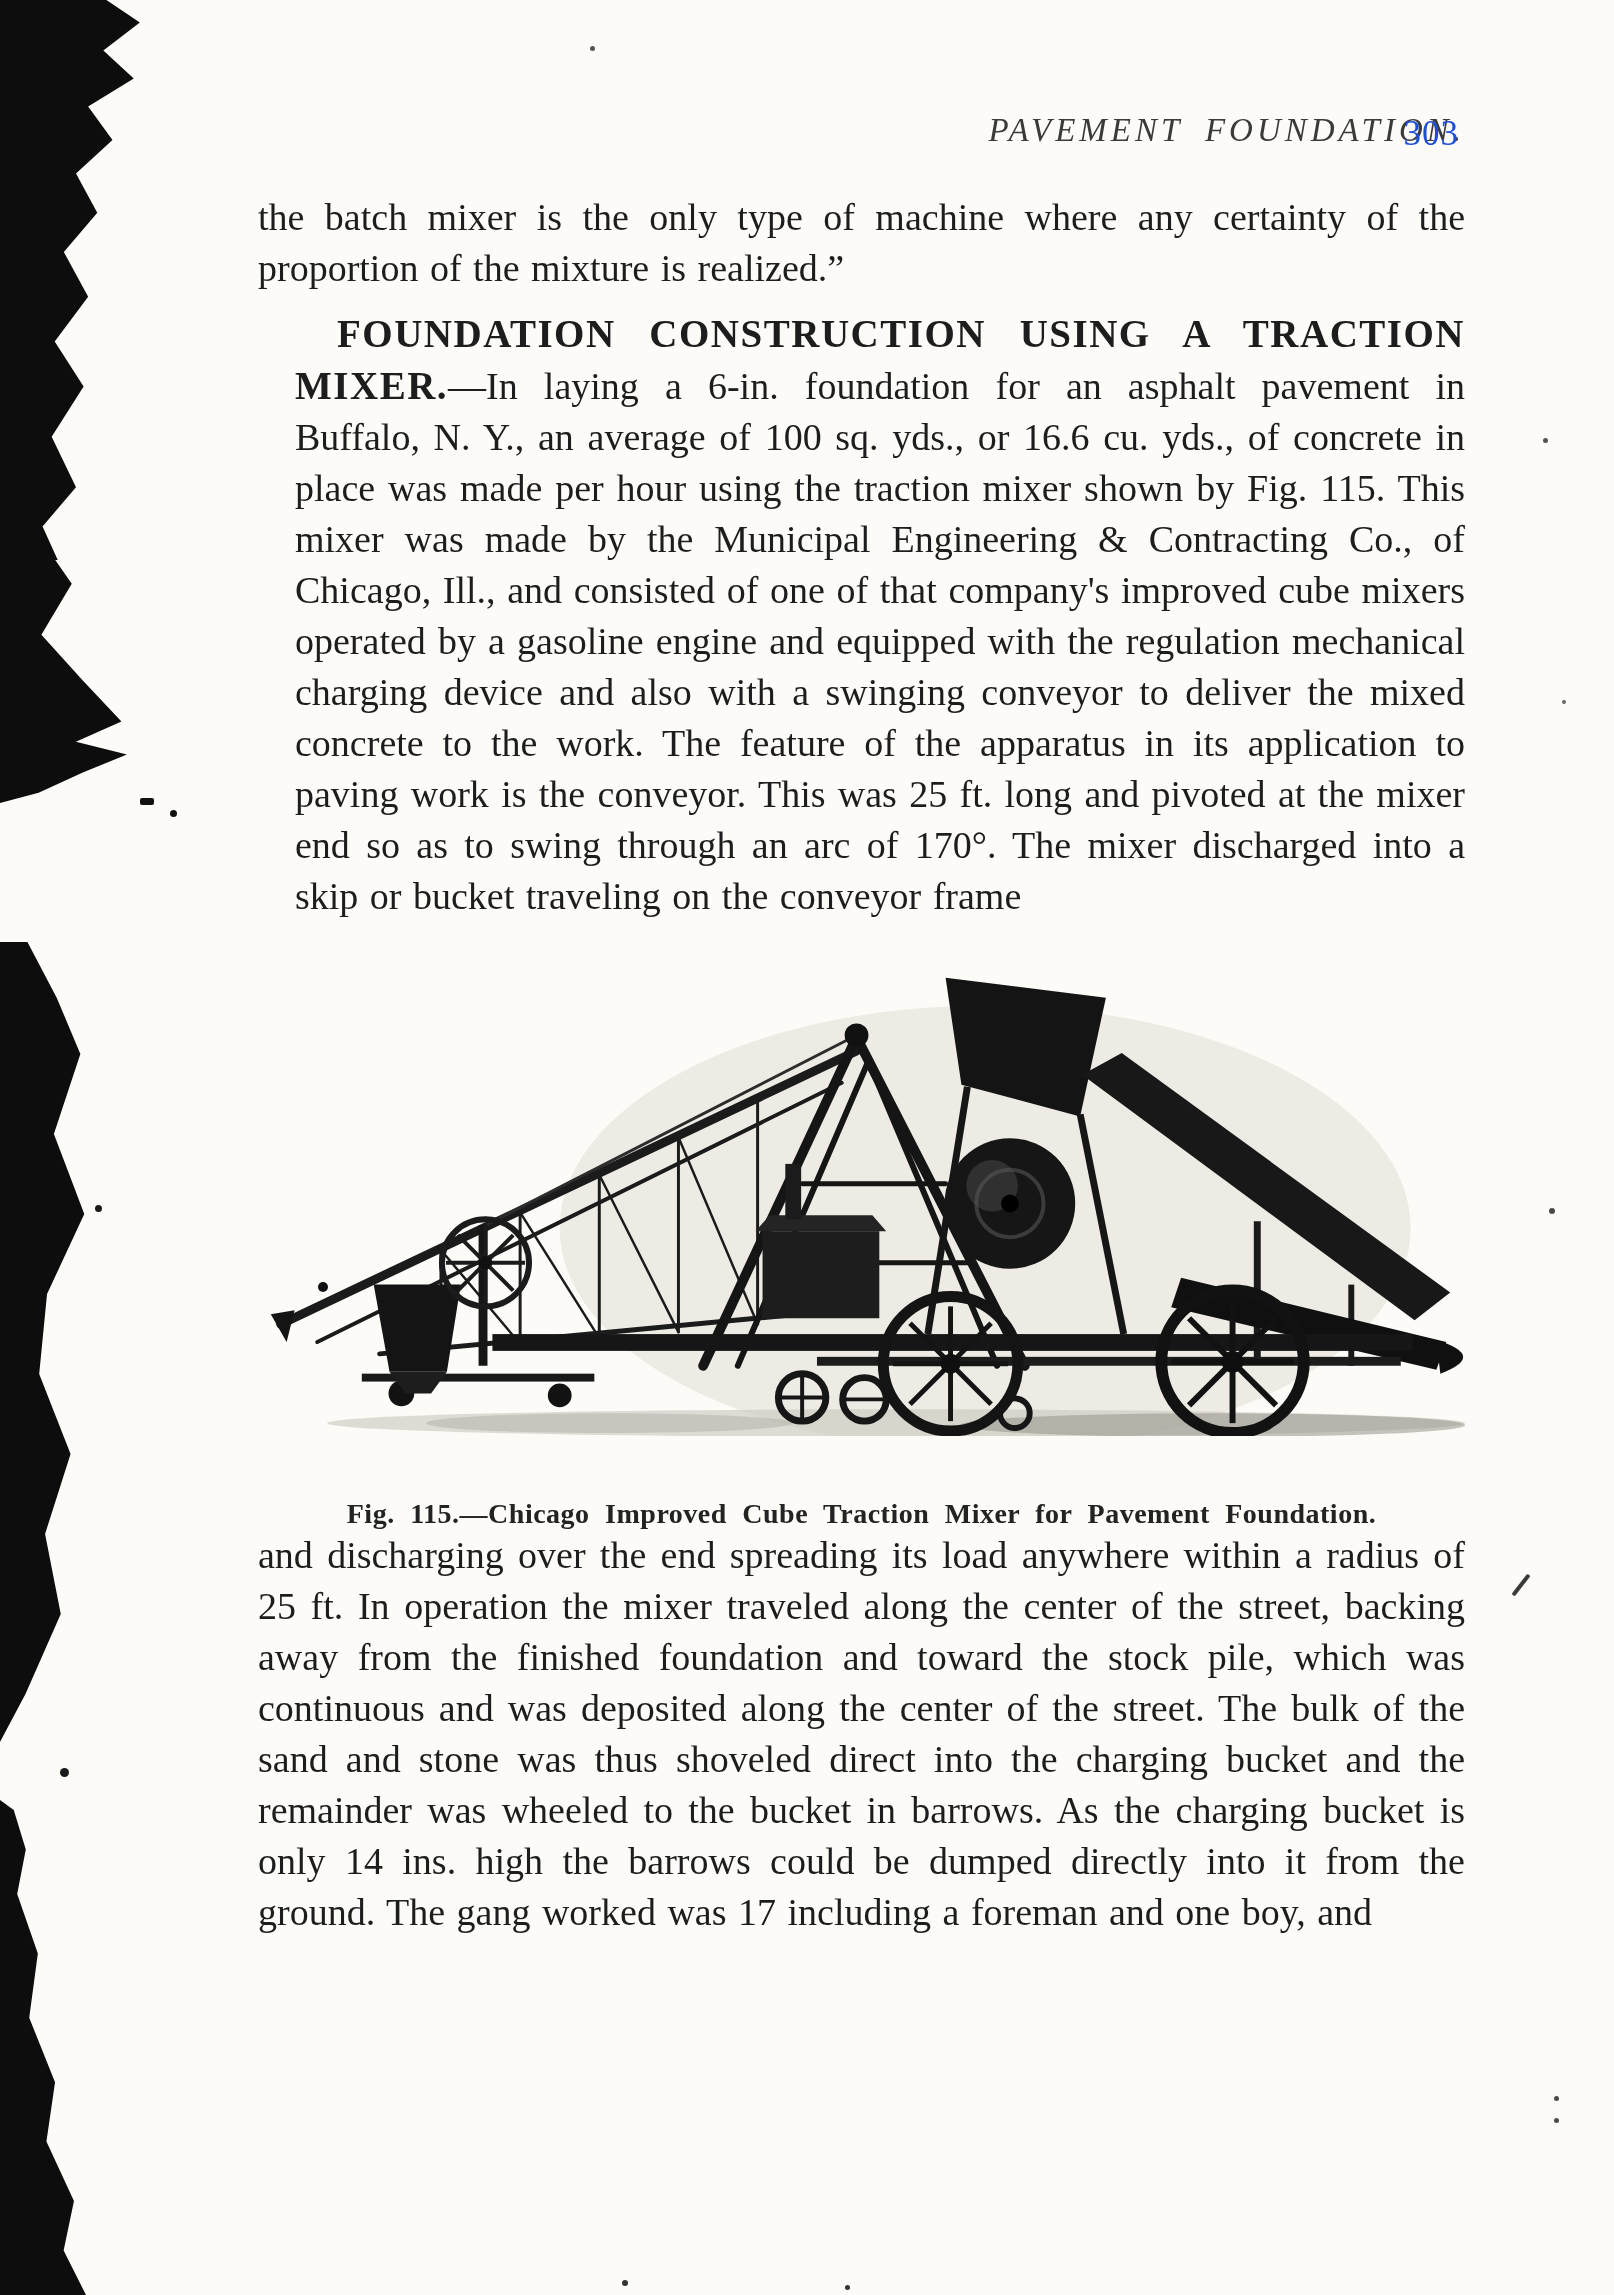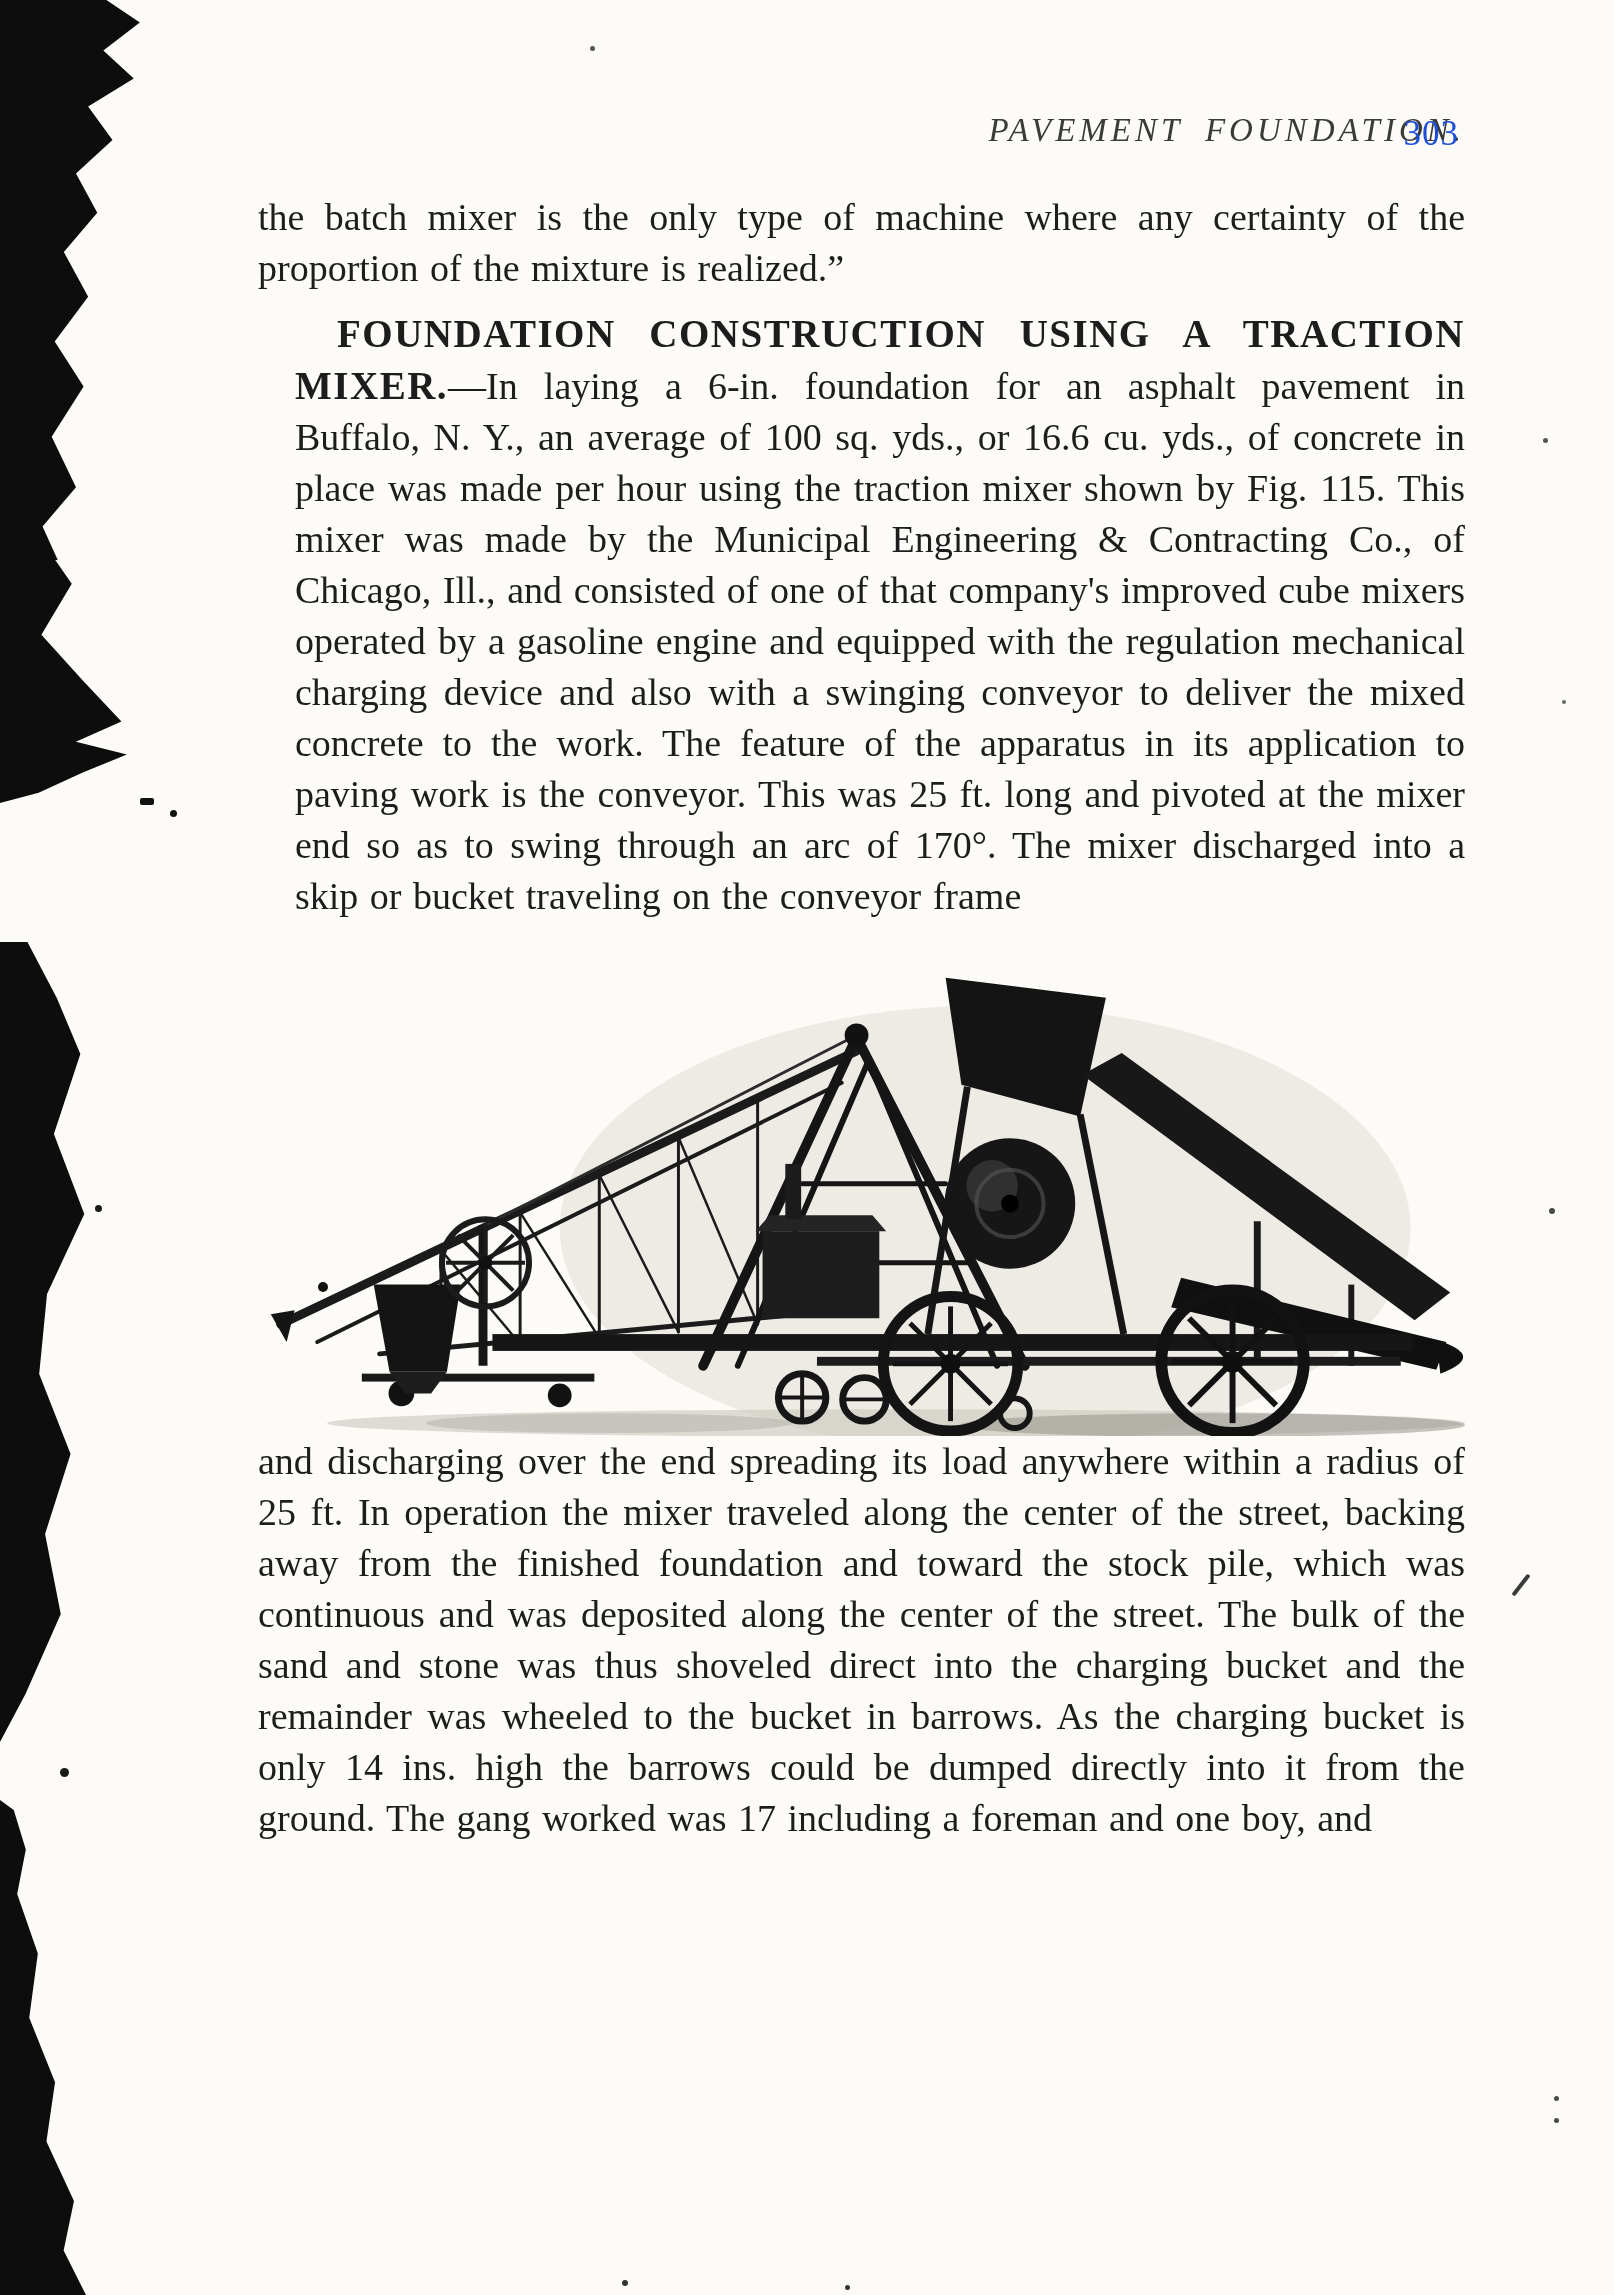--- a/index.html
+++ b/index.html
@@ -192,18 +192,19 @@
 
         <g stroke="#121212" fill="none">
           <circle cx="980" cy="400" r="72" stroke-width="12"></circle>
           <line x1="918" y1="400" x2="1042" y2="400" stroke-width="6"></line>
           <line x1="980" y1="338" x2="980" y2="462" stroke-width="6"></line>
           <line x1="936" y1="356" x2="1024" y2="444" stroke-width="6"></line>
           <line x1="936" y1="444" x2="1024" y2="356" stroke-width="6"></line>
         </g>
         <circle cx="980" cy="400" r="11" fill="#0f0f0f"></circle>
       </svg>
+      <figcaption>Fig. 115.—Chicago Improved Cube Traction Mixer for Pavement Foundation.</figcaption>
     </figure>
 
     <p class="para after-fig">and discharging over the end spreading its load anywhere within a radius of 25 ft. In operation the mixer traveled along the center of the street, backing away from the finished foundation and toward the stock pile, which was continuous and was deposited along the center of the street. The bulk of the sand and stone was thus shoveled direct into the charging bucket and the remainder was wheeled to the bucket in barrows. As the charging bucket is only 14 ins. high the barrows could be dumped directly into it from the ground. The gang worked was 17 including a foreman and one boy, and</p>
 
   </div>
 </div>
 
 </body></html>

